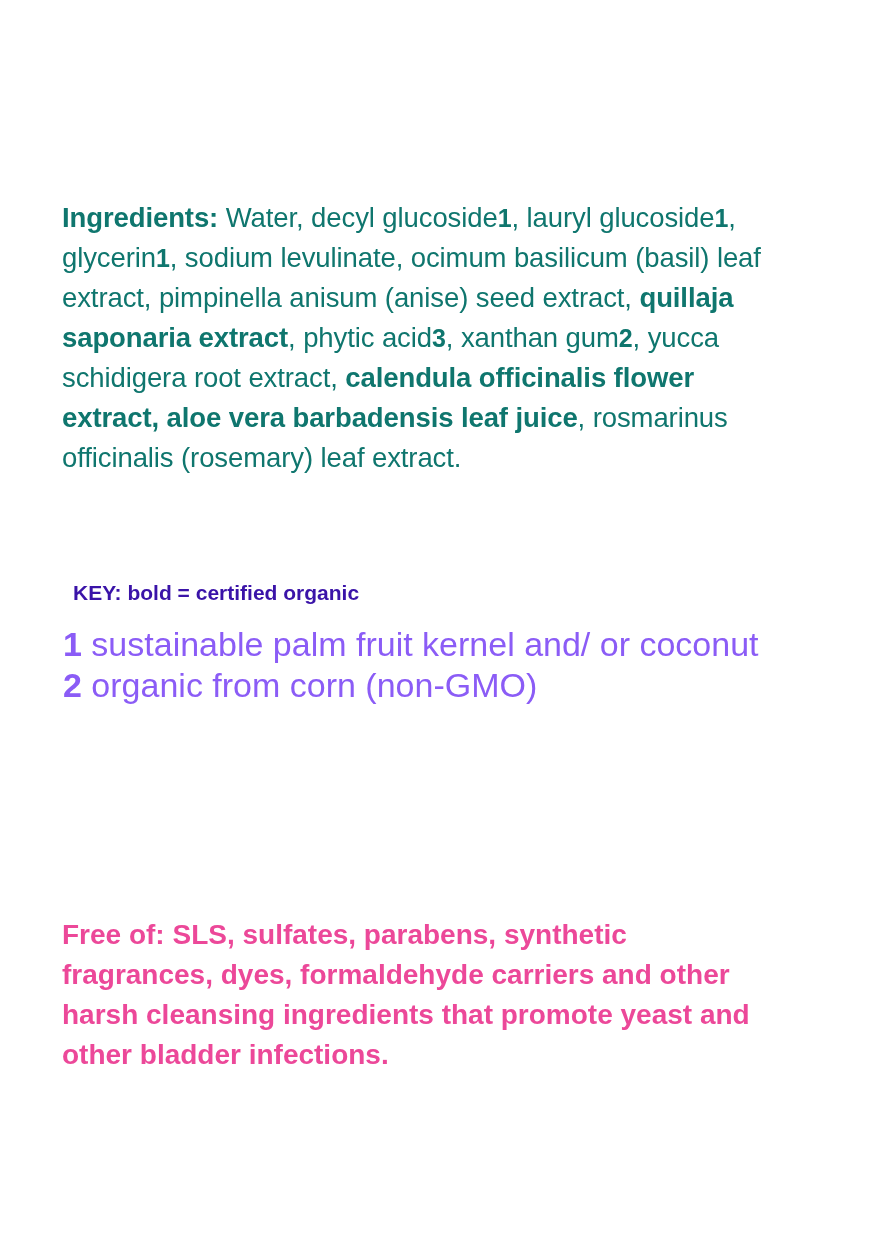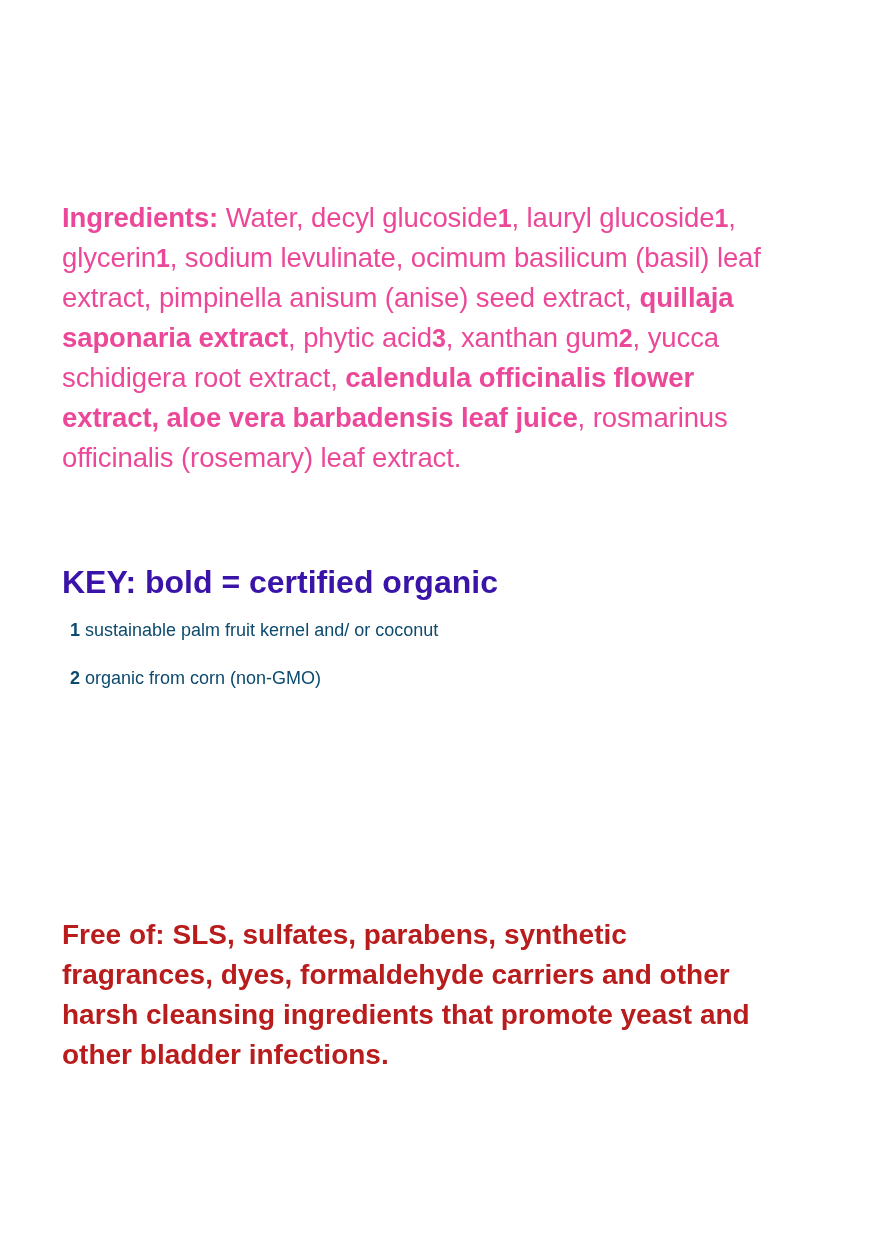--- a/index.html
+++ b/index.html
@@ -32,53 +32,53 @@
     top: 562px;
   }
   #free-of-block {
     top: 915px;
     width: 690px;
   }
   .body-text {
     font-size: 27.5px;
     line-height: 40px;
     letter-spacing: -0.1px;
-    color: #ec4899;
+    color: #0f766e;
     margin: 0;
   }
   .body-text b,
   .body-text strong {
     font-weight: 700;
   }
   .sup {
     font-weight: 700;
     font-size: 25px;
   }
   .key-title {
-    font-size: 32px;
+    font-size: 21px;
     line-height: 40px;
     font-weight: 700;
-    margin: 0;
+    margin: 11px;
     color: #3A13A8;
   }
   .key-line {
-    font-size: 18px;
+    font-size: 34px;
     line-height: 40px;
-    margin: 8px;
-    color: #0c4a6e;
+    margin: 1px;
+    color: #8b5cf6;
   }
   .key-line .num {
     font-weight: 700;
   }
   .free-text {
     font-size: 28px;
     line-height: 40px;
     font-weight: 700;
     margin: 0;
-    color: #b91c1c;
+    color: #ec4899;
   }
 </style>
 </head>
 <body>
 
 <div class="page">
 
   <div class="block" id="ingredients-block">
     <p class="body-text">
       <b>Ingredients:</b><span id="ingredients-list"><span> Water, decyl glucoside</span><span class="sup">1</span><span>, lauryl glucoside</span><span class="sup">1</span><span>, glycerin</span><span class="sup">1</span><span>, sodium levulinate, ocimum basilicum (basil) leaf extract, pimpinella anisum (anise) seed extract, </span><span style="font-weight: 700;">quillaja saponaria extract</span><span>, phytic acid</span><span class="sup">3</span><span>, xanthan gum</span><span class="sup">2</span><span>, yucca schidigera root extract, </span><span style="font-weight: 700;">calendula officinalis flower extract, aloe vera barbadensis leaf juice</span><span>, rosmarinus officinalis (rosemary) leaf extract.</span></span>

